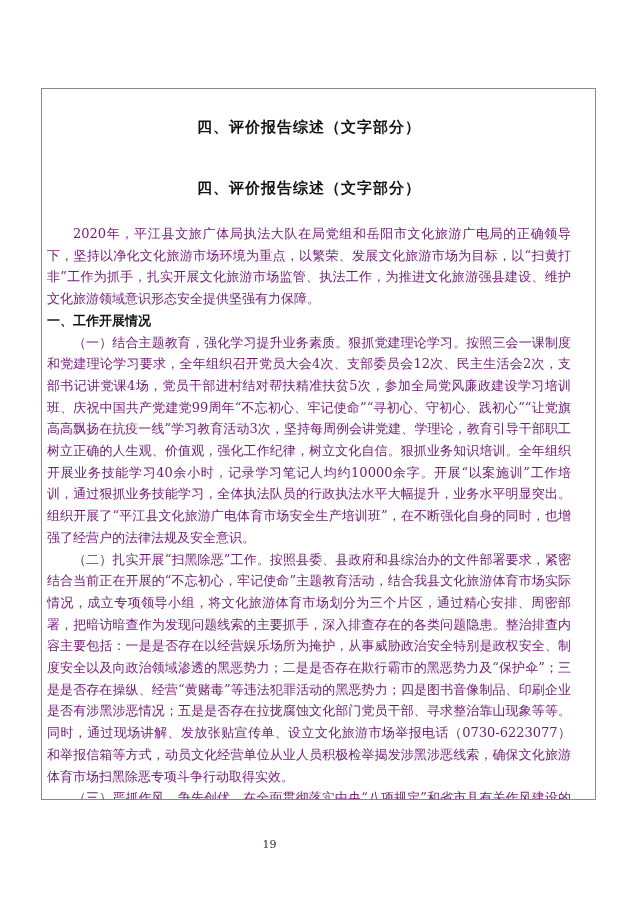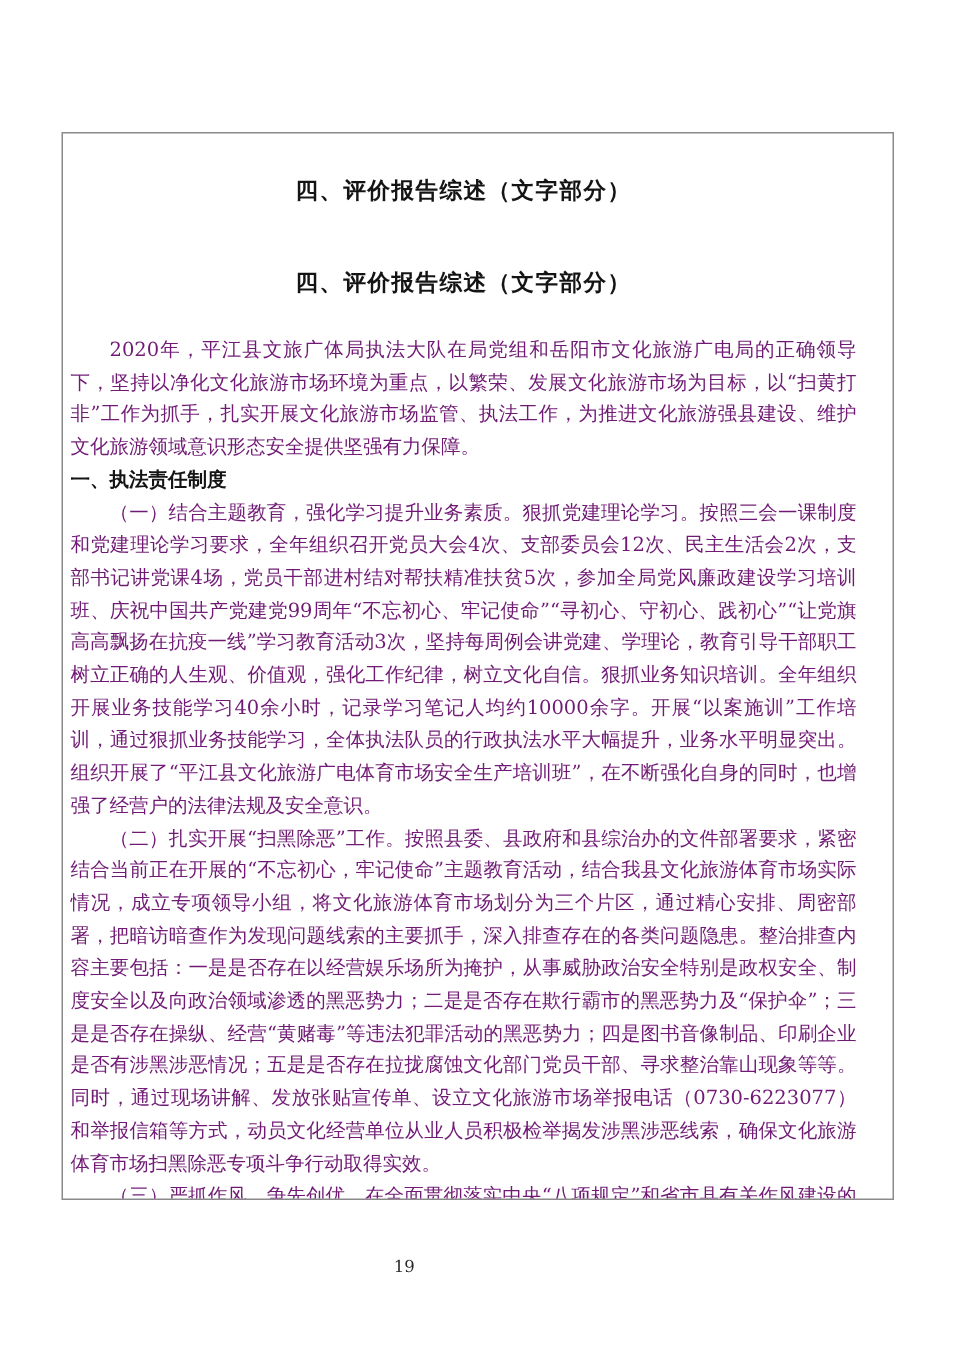--- a/index.html
+++ b/index.html
@@ -71,19 +71,19 @@
   }
 </style>
 </head>
 <body>
 
 <div class="page">
   <div class="content-box">
     <div class="doc-title">四、评价报告综述（文字部分）</div>
     <div class="doc-title second">四、评价报告综述（文字部分）</div>
     <p class="body-para first">2020年，平江县文旅广体局执法大队在局党组和岳阳市文化旅游广电局的正确领导下，坚持以净化文化旅游市场环境为重点，以繁荣、发展文化旅游市场为目标，以“扫黄打非”工作为抓手，扎实开展文化旅游市场监管、执法工作，为推进文化旅游强县建设、维护文化旅游领域意识形态安全提供坚强有力保障。</p>
-    <div class="section-heading">一、执法责任制度</div>
+    <div class="section-heading">一、工作开展情况</div>
     <p class="body-para">（一）结合主题教育，强化学习提升业务素质。狠抓党建理论学习。按照三会一课制度和党建理论学习要求，全年组织召开党员大会4次、支部委员会12次、民主生活会2次，支部书记讲党课4场，党员干部进村结对帮扶精准扶贫5次，参加全局党风廉政建设学习培训班、庆祝中国共产党建党99周年“不忘初心、牢记使命”“寻初心、守初心、践初心”“让党旗高高飘扬在抗疫一线”学习教育活动3次，坚持每周例会讲党建、学理论，教育引导干部职工树立正确的人生观、价值观，强化工作纪律，树立文化自信。狠抓业务知识培训。全年组织开展业务技能学习40余小时，记录学习笔记人均约10000余字。开展“以案施训”工作培训，通过狠抓业务技能学习，全体执法队员的行政执法水平大幅提升，业务水平明显突出。组织开展了“平江县文化旅游广电体育市场安全生产培训班”，在不断强化自身的同时，也增强了经营户的法律法规及安全意识。</p>
     <p class="body-para">（二）扎实开展“扫黑除恶”工作。按照县委、县政府和县综治办的文件部署要求，紧密结合当前正在开展的“不忘初心，牢记使命”主题教育活动，结合我县文化旅游体育市场实际情况，成立专项领导小组，将文化旅游体育市场划分为三个片区，通过精心安排、周密部署，把暗访暗查作为发现问题线索的主要抓手，深入排查存在的各类问题隐患。整治排查内容主要包括：一是是否存在以经营娱乐场所为掩护，从事威胁政治安全特别是政权安全、制度安全以及向政治领域渗透的黑恶势力；二是是否存在欺行霸市的黑恶势力及“保护伞”；三是是否存在操纵、经营“黄赌毒”等违法犯罪活动的黑恶势力；四是图书音像制品、印刷企业是否有涉黑涉恶情况；五是是否存在拉拢腐蚀文化部门党员干部、寻求整治靠山现象等等。同时，通过现场讲解、发放张贴宣传单、设立文化旅游市场举报电话（0730-6223077）和举报信箱等方式，动员文化经营单位从业人员积极检举揭发涉黑涉恶线索，确保文化旅游体育市场扫黑除恶专项斗争行动取得实效。</p>
     <p class="body-para">（三）严抓作风，争先创优。在全面贯彻落实中央“八项规定”和省市县有关作风建设的基础上，突出抓好以下四个方面：一是扎紧制度笼子。进一步完善廉政风险防患管理机制、财务管理制度、文化旅游广电体育市场举报办理制度、执法责任制度、执法过错责任追究制度等46项规章制度，运用法</p>
   </div>
   <div class="page-number">19</div>
 </div>
 
 </body></html>

